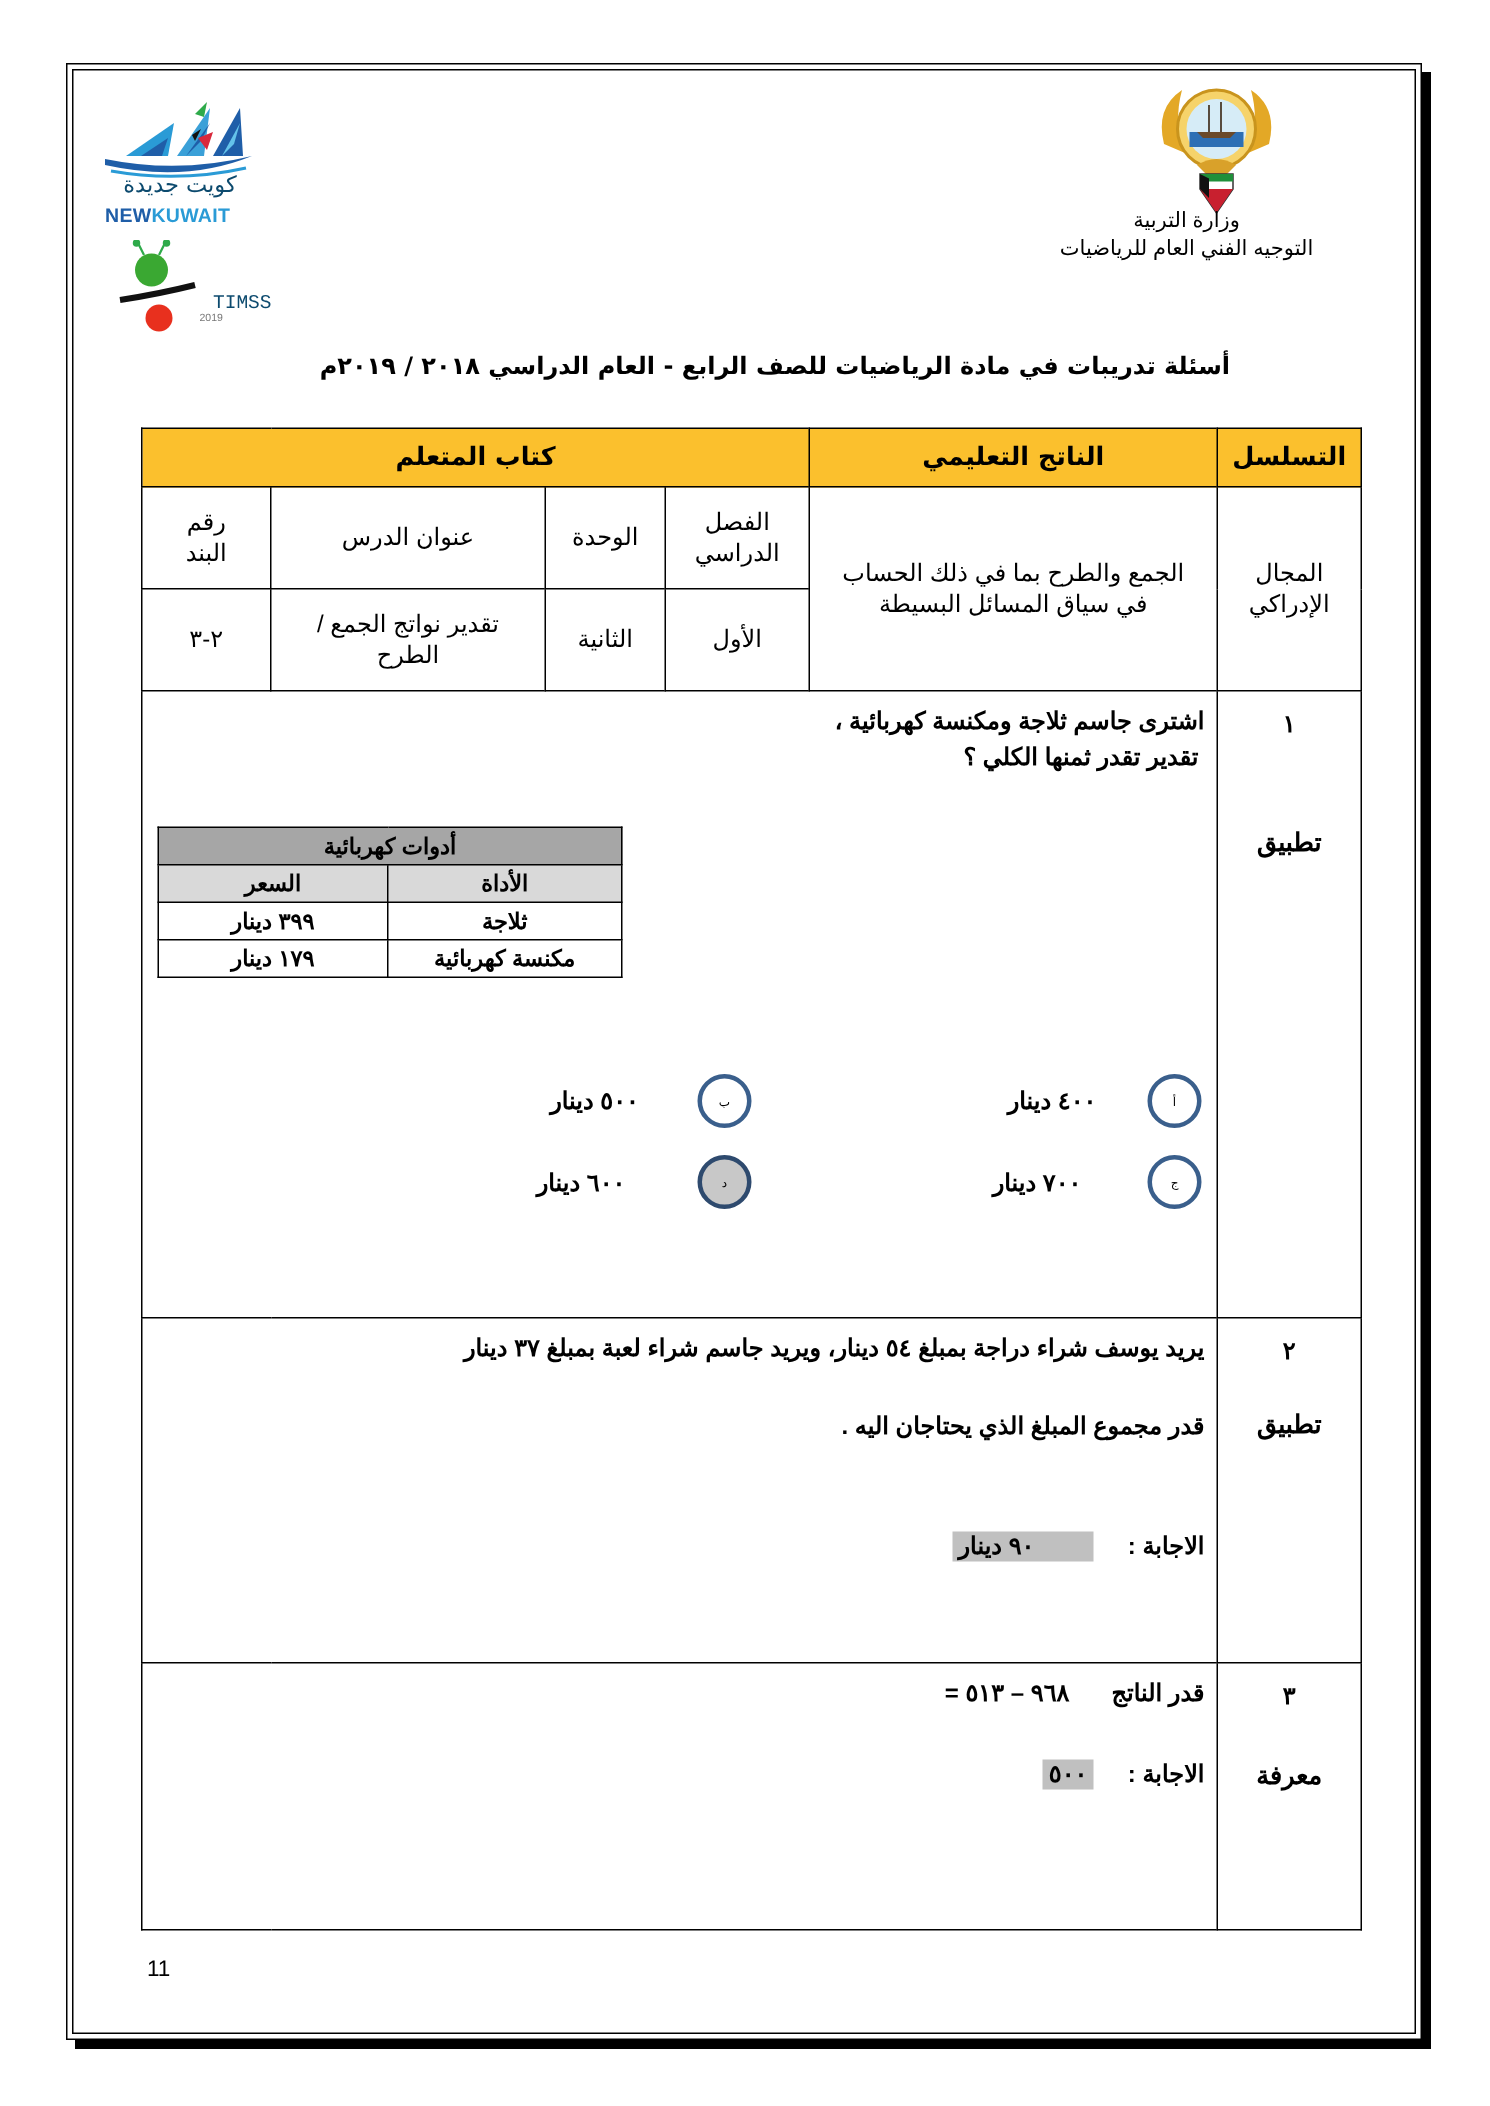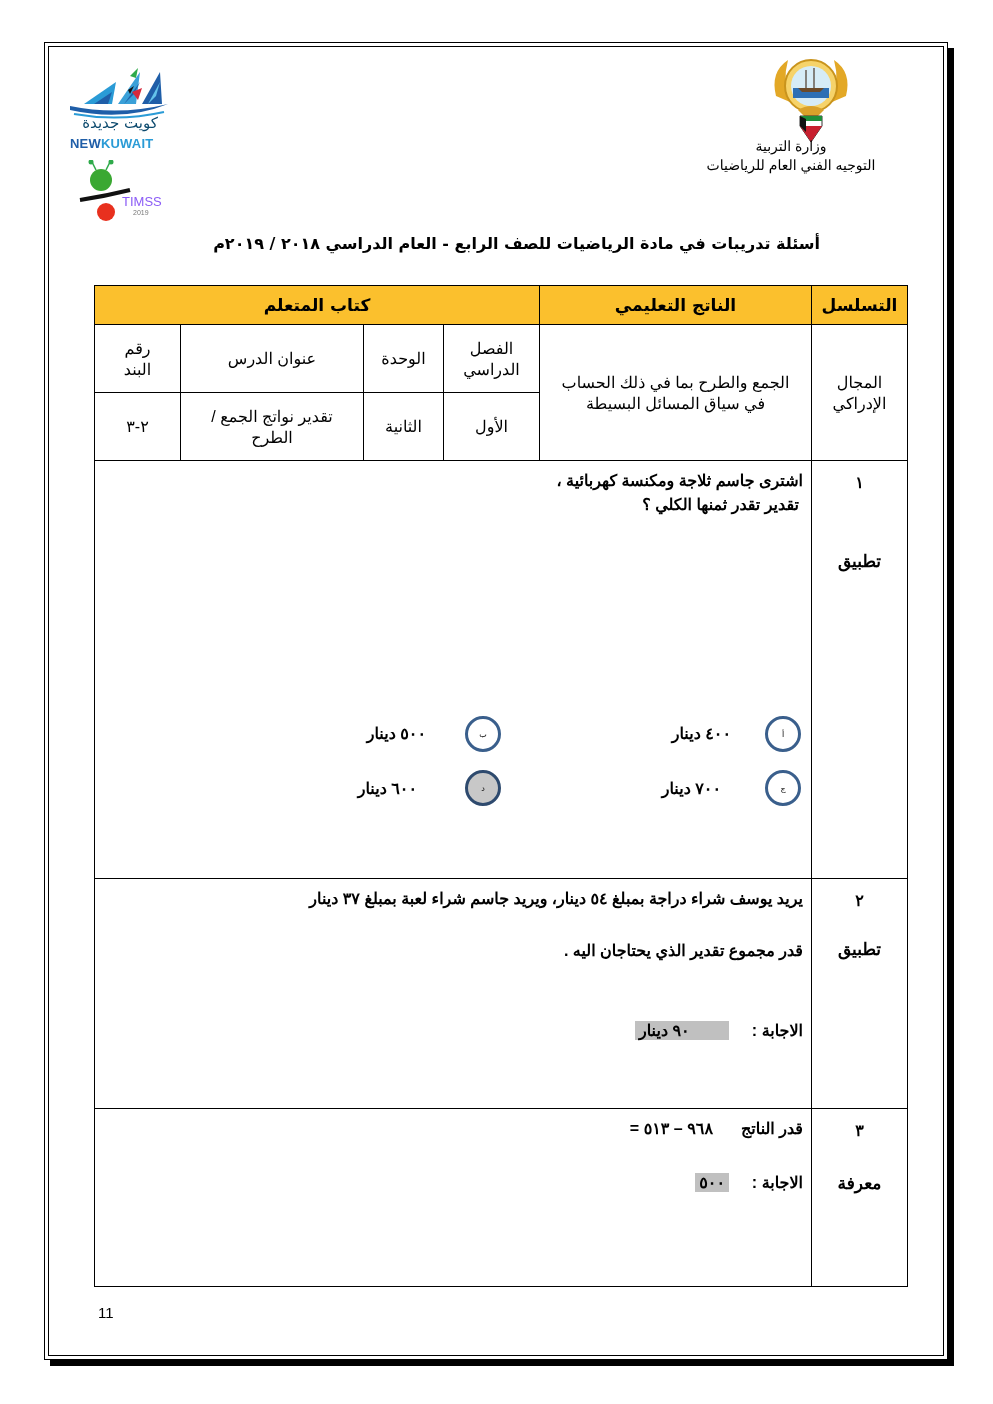--- a/index.html
+++ b/index.html
@@ -14,22 +14,22 @@
 
   
   .logo-nk { position:absolute; left:64px; top:64px; width:110px; height:90px; }
   .nk-arabic { position:absolute; left:70px; top:114px; width:100px; text-align:center;
                font-size:15px; color:#0c4a6e; font-family:"DejaVu Sans", sans-serif; direction:rtl; }
   .nk-latin { position:absolute; left:70px; top:136px; width:100px; text-align:left;
               font-family:"Liberation Sans", sans-serif; font-weight:bold; font-size:13px;
               color:#1f5ea8; direction:ltr; letter-spacing:0.2px; }
   .nk-latin .k { color:#2a9bd6; }
   .logo-timss { position:absolute; left:76px; top:160px; width:110px; height:62px; }
-  .timss-text { position:absolute; left:122px; top:194px; font-family:Liberation Sans, sans-serif;
-                font-size:13px; color:#8b5cf6; direction:ltr; }
+  .timss-text { position:absolute; left:142px; top:194px; font-family:Liberation Mono, monospace;
+                font-size:13px; color:#0c4a6e; direction:ltr; }
   .timss-year { position:absolute; left:133px; top:209px; font-family:"Liberation Sans", sans-serif;
                 font-size:7px; color:#777; direction:ltr; }
 
   .logo-emblem { position:absolute; left:768px; top:52px; width:86px; height:96px; }
   .ministry { position:absolute; right:92px; top:137px; width:220px; text-align:center;
               font-family:"Liberation Sans", sans-serif; font-size:14px; line-height:19px; }
 
   .main-title { position:absolute; left:180px; top:234px; width:640px; 
                 font-family:"DejaVu Sans", sans-serif; font-weight:bold; font-size:16px; direction:rtl; }
 
@@ -163,20 +163,39 @@
 
   <tr style="height:418px">
     <td class="q-num-cell">
       <div class="q-num">١</div>
       <div class="q-level" style="top:90px">تطبيق</div>
     </td>
     <td colspan="5" class="q-body">
       <div class="txt-b" style="right:8px;top:10px">اشترى جاسم ثلاجة ومكنسة كهربائية ،</div>
       <div class="txt-b" style="right:12px;top:34px">تقدير تقدر ثمنها الكلي ؟</div>
 
+      <table class="appl" style="left:10px;top:90px;width:310px">
+        <tbody>
+              <tr class="title-row">
+                <td colspan="2">أدوات كهربائية</td>
+              </tr>
+        <tr class="head-row">
+          <td style="width:155px">الأداة</td>
+          <td>السعر</td>
+        </tr>
+        <tr>
+          <td>ثلاجة</td>
+          <td>٣٩٩ دينار</td>
+        </tr>
+        <tr>
+          <td>مكنسة كهربائية</td>
+          <td>١٧٩ دينار</td>
+        </tr>
+      </tbody>
+          </table>
 
       <div class="opt-circle" style="right:10px;top:255px">
             <span>أ</span>
           </div>
       <div class="opt-text" style="right:80px;top:263px">٤٠٠ دينار</div>
 
       <div class="opt-circle" style="right:310px;top:255px">
             <span>ب</span>
           </div>
       <div class="opt-text" style="right:385px;top:263px">٥٠٠ دينار</div>
@@ -193,21 +212,21 @@
     </td>
   </tr>
 
   <tr style="height:230px">
     <td class="q-num-cell">
       <div class="q-num">٢</div>
       <div class="q-level" style="top:60px">تطبيق</div>
     </td>
     <td colspan="5" class="q-body">
       <div class="txt-b" style="right:8px;top:10px">يريد يوسف شراء دراجة بمبلغ ٥٤ دينار، ويريد جاسم شراء لعبة بمبلغ ٣٧ دينار</div>
-      <div class="txt-b" style="right:8px;top:62px">قدر مجموع تقدير الذي يحتاجان اليه .</div>
+      <div class="txt-b" style="right:8px;top:62px">قدر مجموع المبلغ الذي يحتاجان اليه .</div>
       <div class="txt-b" style="right:8px;top:142px">الاجابة :</div>
       <div class="txt-b answer-box" style="right:82px;top:142px;width:86px;text-align:left">٩٠ دينار</div>
     </td>
   </tr>
 
   <tr style="height:178px">
     <td class="q-num-cell">
       <div class="q-num">٣</div>
       <div class="q-level" style="top:64px">معرفة</div>
     </td>

